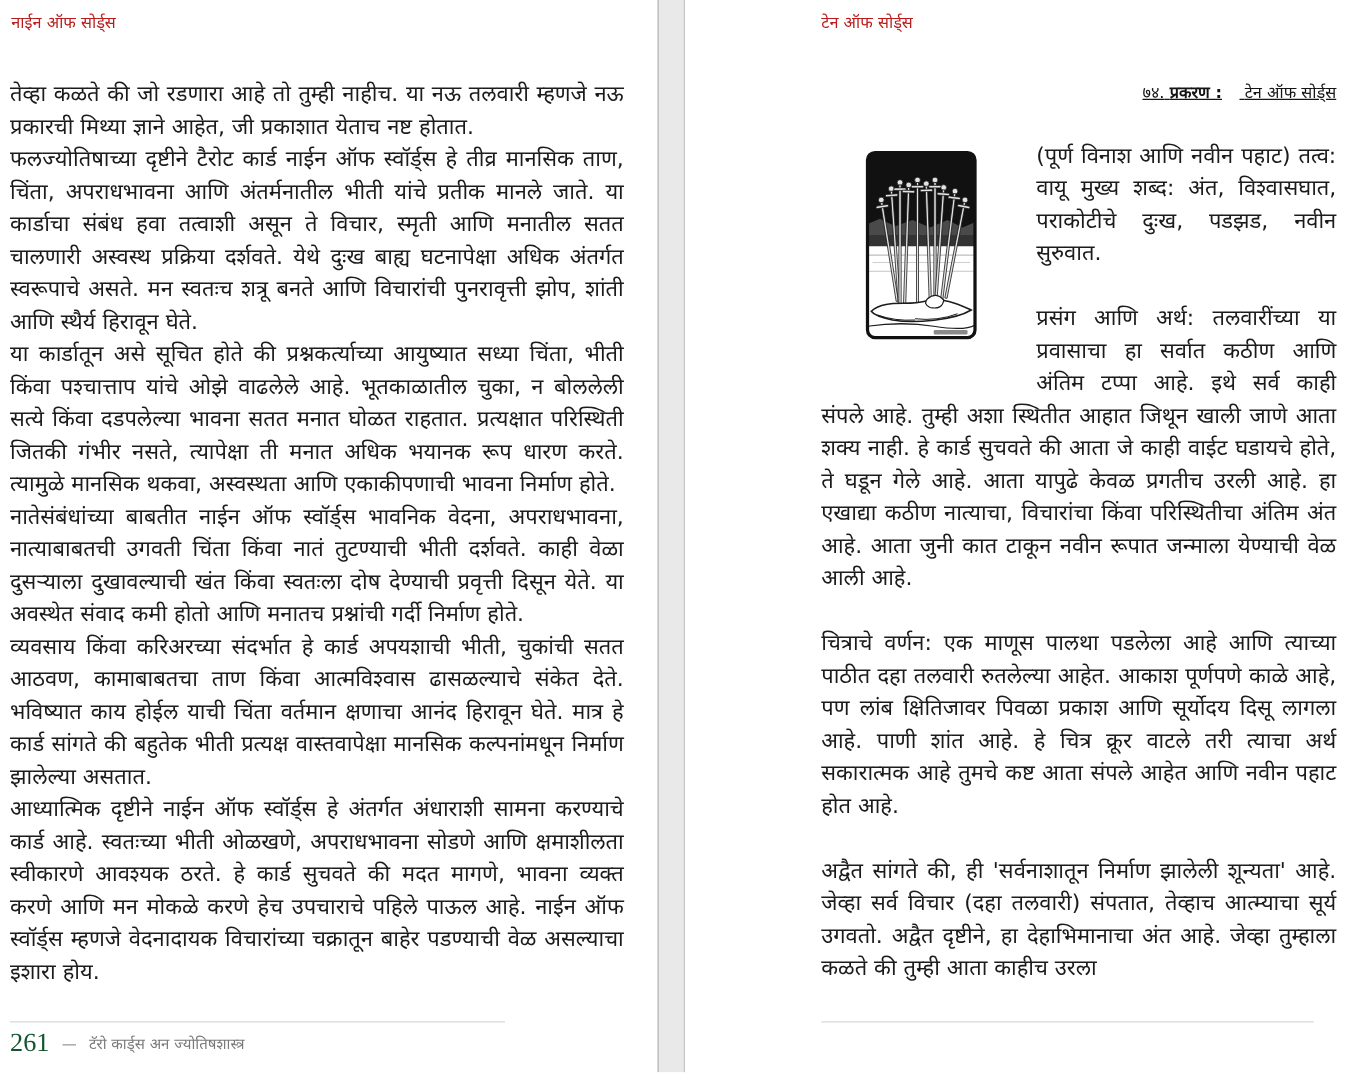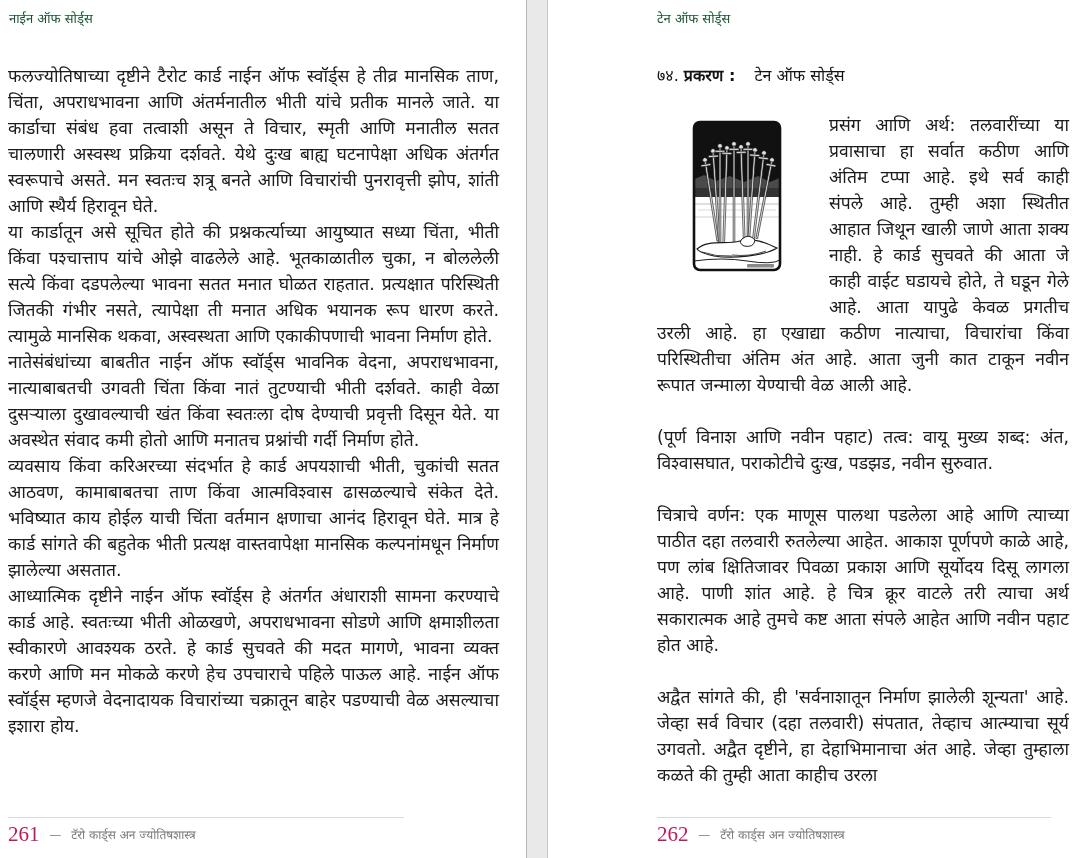--- a/index.html
+++ b/index.html
@@ -3,53 +3,54 @@
 <meta charset="utf-8">
 <style>
   html,body{margin:0;padding:0;background:#fff;}
   body{font-family:"DejaVu Sans","Liberation Sans",sans-serif;}
   .spread{position:relative;width:1077px;height:858px;background:#fff;overflow:hidden;}
   .page{position:absolute;top:0;height:858px;background:#ffffff;}
   .page-left{left:0;width:526px;}
   .page-right{left:548px;width:618px;}
   .gutter{position:absolute;top:0;left:526px;width:22px;height:858px;
           background:#e9e9e9;border-left:1px solid #b8b8b8;border-right:1px solid #c6c6c6;box-sizing:border-box;}
-  .running-header{position:absolute;top:10px;font-size:13px;line-height:17px;color:#14532d;}
+  .running-header{position:absolute;top:10px;font-size:13px;line-height:17px;color:#b91c1c;}
   .page-left .running-header{left:9px;}
   .page-right .running-header{left:109px;}
   .body-text{position:absolute;font-size:17.5px;line-height:26px;color:#1b1b1b;
              text-align:justify;text-justify:inter-word;}
   .left-body{left:8px;top:63px;width:491px;}
   .right-body{left:109px;top:112px;width:412px;}
   .body-text p{margin:0;}
   .right-body p{margin:0 0 26px 0;}
   .right-body p:last-child{margin-bottom:0;}
-  .chapter-heading{position:absolute;left:109px;top:64px;width:412px;text-align:left;
-                   font-size:16px;color:#141414;}
+  .chapter-heading{position:absolute;left:109px;top:64px;width:412px;text-align:right;
+                   font-size:13px;color:#141414;text-decoration:underline;}
   .chapter-heading .ch-label{font-weight:bold;margin-right:14px;}
   .tarot-card{float:left;width:90px;height:152px;margin:8px 47px 34px 35px;display:block;}
   .footer-rule{position:absolute;top:817px;height:1px;background:#d9d9d9;}
   .page-left .footer-rule{left:8px;width:396px;}
   .page-right .footer-rule{left:109px;width:394px;}
   .footer{position:absolute;top:822px;white-space:nowrap;color:#7a7a7a;font-size:12px;}
   .page-left .footer{left:8px;}
   .page-right .footer{left:109px;}
-  .footer .pageno{font-family:"Liberation Serif","DejaVu Serif",serif;font-size:21px;color:#be185d;
+  .footer .pageno{font-family:"Liberation Serif","DejaVu Serif",serif;font-size:21px;color:#14532d;
                   vertical-align:-2px;margin-right:6px;}
   .footer .dash{margin-right:6px;color:#8a8a8a;}
 </style>
 </head>
 <body>
 
 <div class="spread">
 
   <div class="page page-left">
     <div class="running-header">नाईन ऑफ सोर्ड्स</div>
 
     <div class="body-text left-body">
+      <p>तेव्हा कळते की जो रडणारा आहे तो तुम्ही नाहीच. या नऊ तलवारी म्हणजे नऊ प्रकारची मिथ्या ज्ञाने आहेत, जी प्रकाशात येताच नष्ट होतात.</p>
       <p>फलज्योतिषाच्या दृष्टीने टैरोट कार्ड नाईन ऑफ स्वॉर्ड्स हे तीव्र मानसिक ताण, चिंता, अपराधभावना आणि अंतर्मनातील भीती यांचे प्रतीक मानले जाते. या कार्डाचा संबंध हवा तत्वाशी असून ते विचार, स्मृती आणि मनातील सतत चालणारी अस्वस्थ प्रक्रिया दर्शवते. येथे दुःख बाह्य घटनापेक्षा अधिक अंतर्गत स्वरूपाचे असते. मन स्वतःच शत्रू बनते आणि विचारांची पुनरावृत्ती झोप, शांती आणि स्थैर्य हिरावून घेते.</p>
       <p>या कार्डातून असे सूचित होते की प्रश्नकर्त्याच्या आयुष्यात सध्या चिंता, भीती किंवा पश्चात्ताप यांचे ओझे वाढलेले आहे. भूतकाळातील चुका, न बोललेली सत्ये किंवा दडपलेल्या भावना सतत मनात घोळत राहतात. प्रत्यक्षात परिस्थिती जितकी गंभीर नसते, त्यापेक्षा ती मनात अधिक भयानक रूप धारण करते. त्यामुळे मानसिक थकवा, अस्वस्थता आणि एकाकीपणाची भावना निर्माण होते.</p>
       <p>नातेसंबंधांच्या बाबतीत नाईन ऑफ स्वॉर्ड्स भावनिक वेदना, अपराधभावना, नात्याबाबतची उगवती चिंता किंवा नातं तुटण्याची भीती दर्शवते. काही वेळा दुसऱ्याला दुखावल्याची खंत किंवा स्वतःला दोष देण्याची प्रवृत्ती दिसून येते. या अवस्थेत संवाद कमी होतो आणि मनातच प्रश्नांची गर्दी निर्माण होते.</p>
       <p>व्यवसाय किंवा करिअरच्या संदर्भात हे कार्ड अपयशाची भीती, चुकांची सतत आठवण, कामाबाबतचा ताण किंवा आत्मविश्वास ढासळल्याचे संकेत देते. भविष्यात काय होईल याची चिंता वर्तमान क्षणाचा आनंद हिरावून घेते. मात्र हे कार्ड सांगते की बहुतेक भीती प्रत्यक्ष वास्तवापेक्षा मानसिक कल्पनांमधून निर्माण झालेल्या असतात.</p>
       <p>आध्यात्मिक दृष्टीने नाईन ऑफ स्वॉर्ड्स हे अंतर्गत अंधाराशी सामना करण्याचे कार्ड आहे. स्वतःच्या भीती ओळखणे, अपराधभावना सोडणे आणि क्षमाशीलता स्वीकारणे आवश्यक ठरते. हे कार्ड सुचवते की मदत मागणे, भावना व्यक्त करणे आणि मन मोकळे करणे हेच उपचाराचे पहिले पाऊल आहे. नाईन ऑफ स्वॉर्ड्स म्हणजे वेदनादायक विचारांच्या चक्रातून बाहेर पडण्याची वेळ असल्याचा इशारा होय.</p>
     </div>
 
     <div class="footer-rule"></div>
     <div class="footer">
       <span class="pageno">261</span>
@@ -141,27 +142,22 @@
 
           <path d="M5,129 C 16,119 34,125 48,121 C 62,117 76,124 85,128 C 72,136 40,139 22,136 C 13,134 7,132 5,129 Z" fill="#ffffff" stroke="#1c1c1c" stroke-width="1.2"></path>
           <path d="M50,119 q7,-6 13,1 q-1,8 -11,6 q-6,-3 -2,-7 Z" fill="#ffffff" stroke="#1c1c1c" stroke-width="1"></path>
           <path d="M10,132 q14,5 30,4 M40,135 q18,2 34,-4" fill="none" stroke="#1c1c1c" stroke-width="0.8"></path>
           <path d="M2,141 Q 30,137 55,141 T 88,140" fill="none" stroke="#1c1c1c" stroke-width="1"></path>
           <rect x="55" y="144" width="27" height="3.6" rx="1" fill="#8a8a8a"></rect>
         </g>
         <rect x="2" y="2" width="86" height="148" rx="6" fill="none" stroke="#111111" stroke-width="2.6"></rect>
       </svg>
 
+      <p>(पूर्ण विनाश आणि नवीन पहाट) तत्व: वायू मुख्य शब्द: अंत, विश्वासघात, पराकोटीचे दुःख, पडझड, नवीन सुरुवात.</p>
       <p>प्रसंग आणि अर्थ: तलवारींच्या या प्रवासाचा हा सर्वात कठीण आणि अंतिम टप्पा आहे. इथे सर्व काही संपले आहे. तुम्ही अशा स्थितीत आहात जिथून खाली जाणे आता शक्य नाही. हे कार्ड सुचवते की आता जे काही वाईट घडायचे होते, ते घडून गेले आहे. आता यापुढे केवळ प्रगतीच उरली आहे. हा एखाद्या कठीण नात्याचा, विचारांचा किंवा परिस्थितीचा अंतिम अंत आहे. आता जुनी कात टाकून नवीन रूपात जन्माला येण्याची वेळ आली आहे.</p>
-      <p>(पूर्ण विनाश आणि नवीन पहाट) तत्व: वायू मुख्य शब्द: अंत, विश्वासघात, पराकोटीचे दुःख, पडझड, नवीन सुरुवात.</p>
       <p>चित्राचे वर्णन: एक माणूस पालथा पडलेला आहे आणि त्याच्या पाठीत दहा तलवारी रुतलेल्या आहेत. आकाश पूर्णपणे काळे आहे, पण लांब क्षितिजावर पिवळा प्रकाश आणि सूर्योदय दिसू लागला आहे. पाणी शांत आहे. हे चित्र क्रूर वाटले तरी त्याचा अर्थ सकारात्मक आहे तुमचे कष्ट आता संपले आहेत आणि नवीन पहाट होत आहे.</p>
       <p>अद्वैत सांगते की, ही 'सर्वनाशातून निर्माण झालेली शून्यता' आहे. जेव्हा सर्व विचार (दहा तलवारी) संपतात, तेव्हाच आत्म्याचा सूर्य उगवतो. अद्वैत दृष्टीने, हा देहाभिमानाचा अंत आहे. जेव्हा तुम्हाला कळते की तुम्ही आता काहीच उरला</p>
     </div>
 
     <div class="footer-rule"></div>
-    <div class="footer">
-      <span class="pageno">262</span>
-      <span class="dash">—</span>
-      <span class="booktitle">टॅरो कार्ड्स अन ज्योतिषशास्त्र</span>
-    </div>
   </div>
 
 </div>
 
 </body></html>

